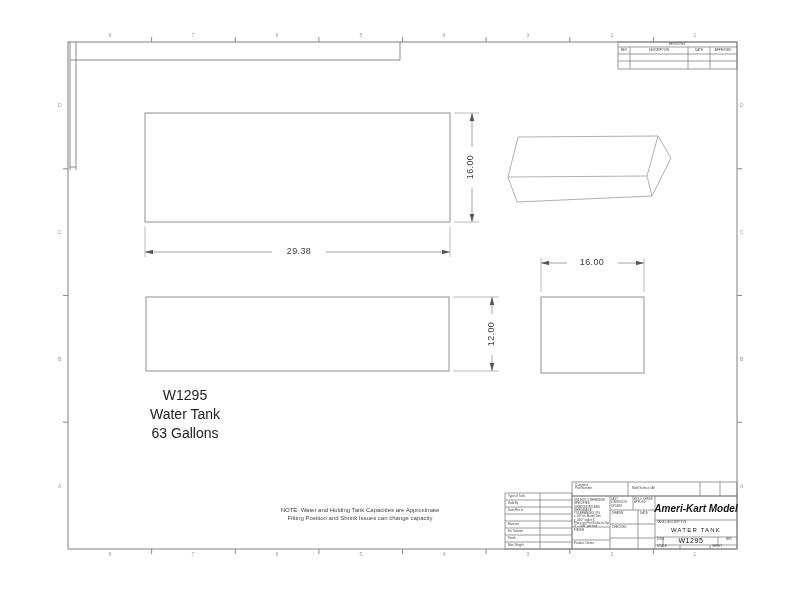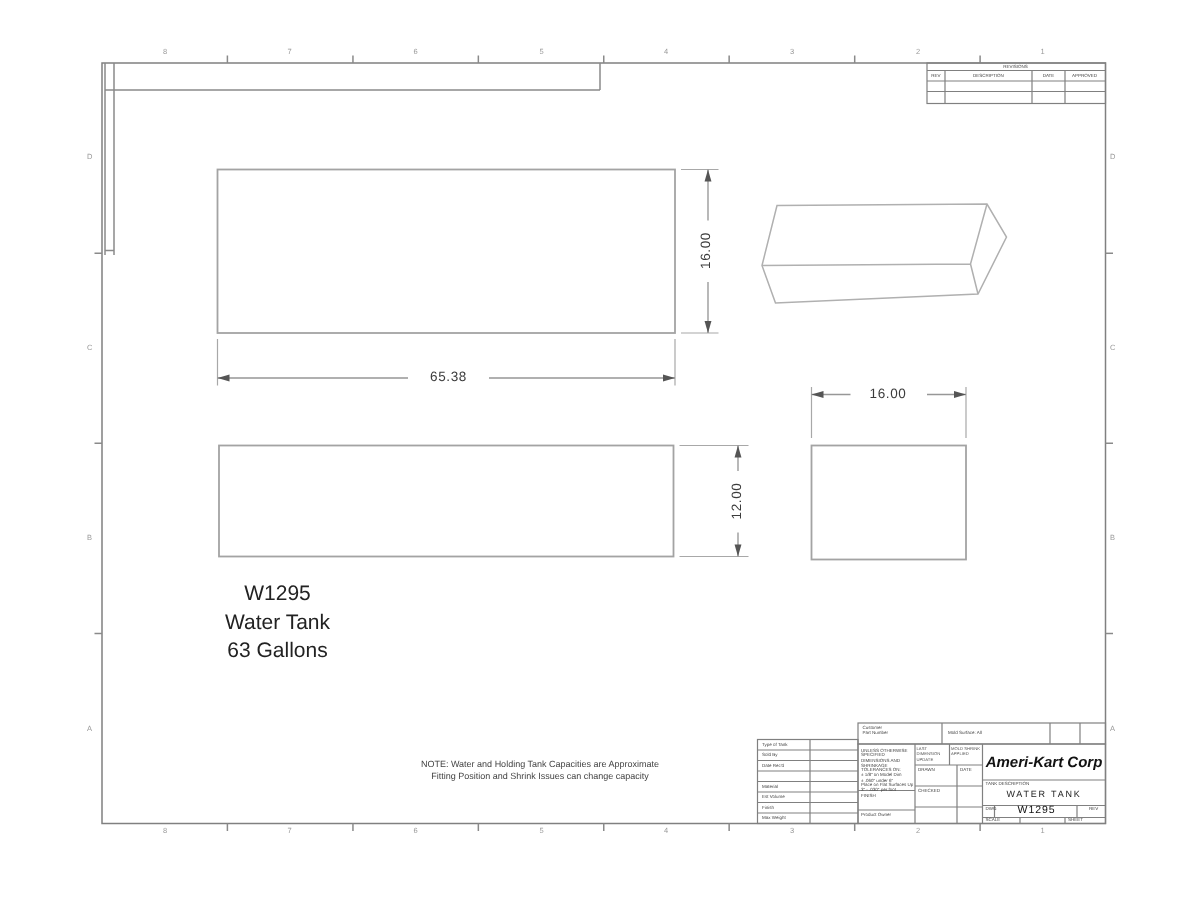--- a/index.html
+++ b/index.html
@@ -123,21 +123,21 @@
 
   <span class="t zone" style="left:58px;top:102px">D</span>
   <span class="t zone" style="left:58px;top:229px">C</span>
   <span class="t zone" style="left:58px;top:356px">B</span>
   <span class="t zone" style="left:58px;top:483px">A</span>
   <span class="t zone" style="left:740px;top:102px">D</span>
   <span class="t zone" style="left:740px;top:229px">C</span>
   <span class="t zone" style="left:740px;top:356px">B</span>
   <span class="t zone" style="left:740px;top:483px">A</span>
 
-  <span class="t dim c" style="left:299px;top:246px">65.38</span>
+  <span class="t dim c" style="left:299px;top:246px">29.38</span>
   <span class="t dim vr" style="left:470px;top:167px">16.00</span>
   <span class="t dim vr" style="left:491px;top:334px">12.00</span>
   <span class="t dim c" style="left:592px;top:257px">16.00</span>
 
   <div class="t partblock c" style="left:185px;top:386px">
     <div>W1295</div>
     <div>Water Tank</div>
     <div>63 Gallons</div>
   </div>
 
@@ -178,21 +178,21 @@
   </div>
   <span class="t tiny" style="left:574px;top:529px">FINISH</span>
   <span class="t tiny" style="left:574px;top:542px">Product Owner</span>
 
   <div class="t tiny2" style="left:611px;top:498px;width:21px">LAST DIMENSION UPDATE</div>
   <div class="t tiny2" style="left:634px;top:498px;width:20px">MOLD SHRINK APPLIED</div>
   <span class="t tiny" style="left:612px;top:512px">DRAWN</span>
   <span class="t tiny" style="left:612px;top:526px">CHECKED</span>
   <span class="t tiny" style="left:640px;top:512px">DATE</span>
 
-  <span class="t company c" style="left:696px;top:503px">Ameri-Kart Corp</span>
+  <span class="t company c" style="left:696px;top:503px">Ameri-Kart Model</span>
   <span class="t tiny" style="left:657px;top:521px">TANK DESCRIPTION</span>
   <span class="t dwgtitle c" style="left:696px;top:527px">WATER TANK</span>
   <span class="t tiny" style="left:657px;top:538px">DWG</span>
   <span class="t dwgno c" style="left:691px;top:537px">W1295</span>
   <span class="t tiny" style="left:726px;top:538px">REV</span>
   <span class="t tiny" style="left:657px;top:545px">SCALE</span>
   <span class="t tiny" style="left:712px;top:545px">SHEET</span>
 
 </div>
 

